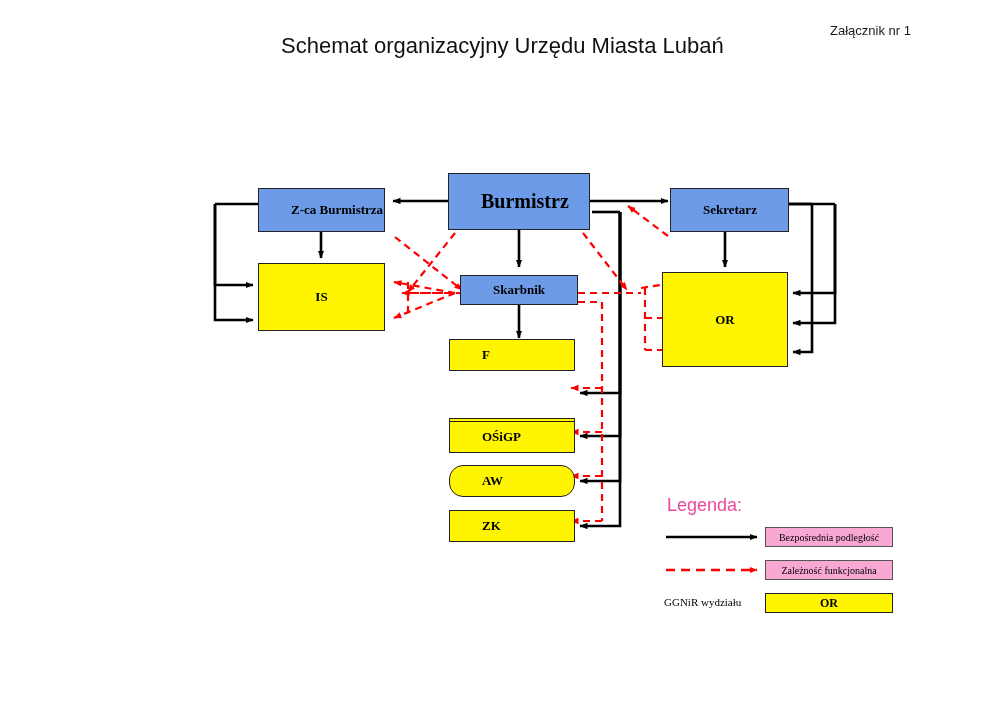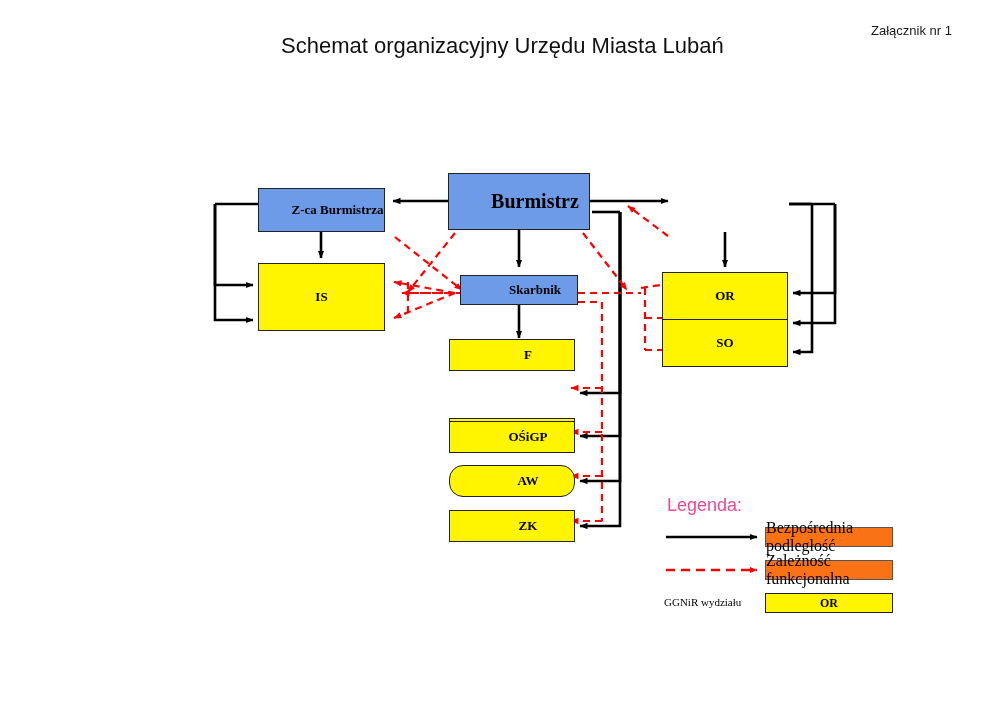--- a/index.html
+++ b/index.html
@@ -6,34 +6,34 @@
   body{
     width:992px;height:701px;background:#ffffff;
     font-family:"Liberation Serif", serif;
     overflow:hidden;position:relative;
   }
   #stage{position:relative;width:992px;height:701px;}
 
   .attachment-note{
     position:absolute;left:830px;top:23px;
     font-family:"Liberation Sans", sans-serif;
-    font-size:13px;color:#1a1a1a;white-space:nowrap;margin-left:41px;
+    font-size:13px;color:#1a1a1a;white-space:nowrap;
   }
   .chart-title{
     position:absolute;left:281px;top:33px;
     font-family:"Liberation Sans", sans-serif;
     font-size:22px;color:#111111;white-space:nowrap;
   }
 
   svg.wires{position:absolute;left:0;top:0;width:992px;height:701px;}
 
   .node{
     position:absolute;box-sizing:border-box;
     border:1.5px solid #222222;
-    display:flex;align-items:center;justify-content:center;
+    display:flex;align-items:center;justify-content:flex-start;
     font-weight:bold;color:#000000;text-align:center;
     z-index:5;
     padding-left:32px;
   }
   .node.blue{background:#6E9BE8;}
   .node.yellow{background:#FFF500;}
 
   .stack{
     position:absolute;box-sizing:border-box;
     border:1.5px solid #222222;z-index:5;
@@ -46,23 +46,23 @@
   }
   .stack .cell:last-child{border-bottom:none;}
 
   .legend-title{
     position:absolute;left:667px;top:495px;
     font-family:"Liberation Sans", sans-serif;
     font-size:18px;color:#ec4899;
   }
   .legend-box{
     position:absolute;box-sizing:border-box;
-    border:1px solid #555555;background:#f97316;
+    border:1px solid #555555;background:#f9a8d4;
     display:flex;align-items:center;justify-content:center;
-    font-size:16px;color:#000000;z-index:5;
+    font-size:10px;color:#000000;z-index:5;
   }
   .legend-box.sample{background:#FFF500;border:1.5px solid #222222;font-weight:bold;font-size:12px;}
   .legend-caption{
     position:absolute;left:664px;top:596px;
     font-size:11px;color:#000000;white-space:nowrap;
   }
 </style>
 </head>
 <body>
 
@@ -135,38 +135,38 @@
   </svg>
 
   <div class="node blue" style="left:448px;top:173px;width:142px;height:57px;font-size:20px;">
     <span>Burmistrz</span>
   </div>
 
   <div class="node blue" style="left:258px;top:188px;width:127px;height:44px;font-size:13px;">
     <span>Z-ca Burmistrza</span>
   </div>
 
+  <div class="node blue" style="left:670px;top:188px;width:119px;height:44px;font-size:13px;">
+    <span>Sekretarz</span>
+  </div>
 
   <div class="node blue" style="left:460px;top:275px;width:118px;height:30px;font-size:13px;">
     <span>Skarbnik</span>
   </div>
 
   <div class="stack" style="left:258px;top:263px;width:127px;height:68px;">
     <div class="cell" style="font-size:13px;">
       <span>IS</span>
     </div>
   </div>
 
   <div class="stack" style="left:662px;top:272px;width:126px;height:95px;">
     <div class="cell" style="font-size:13px;">
       <span>OR</span>
     </div>
-    <div class="cell" style="font-size:13px;">
-      <span>SO</span>
-    </div>
   </div>
 
   <div class="node yellow" style="left:449px;top:339px;width:126px;height:32px;font-size:13px;">
     <span>F</span>
   </div>
   <div class="node yellow" style="left:449px;top:378px;width:126px;height:32px;font-size:13px;margin-top:40px;">
     <span>IGK</span>
   </div>
   <div class="node yellow" style="left:449px;top:421px;width:126px;height:32px;font-size:13px;">
     <span>OŚiGP</span>

